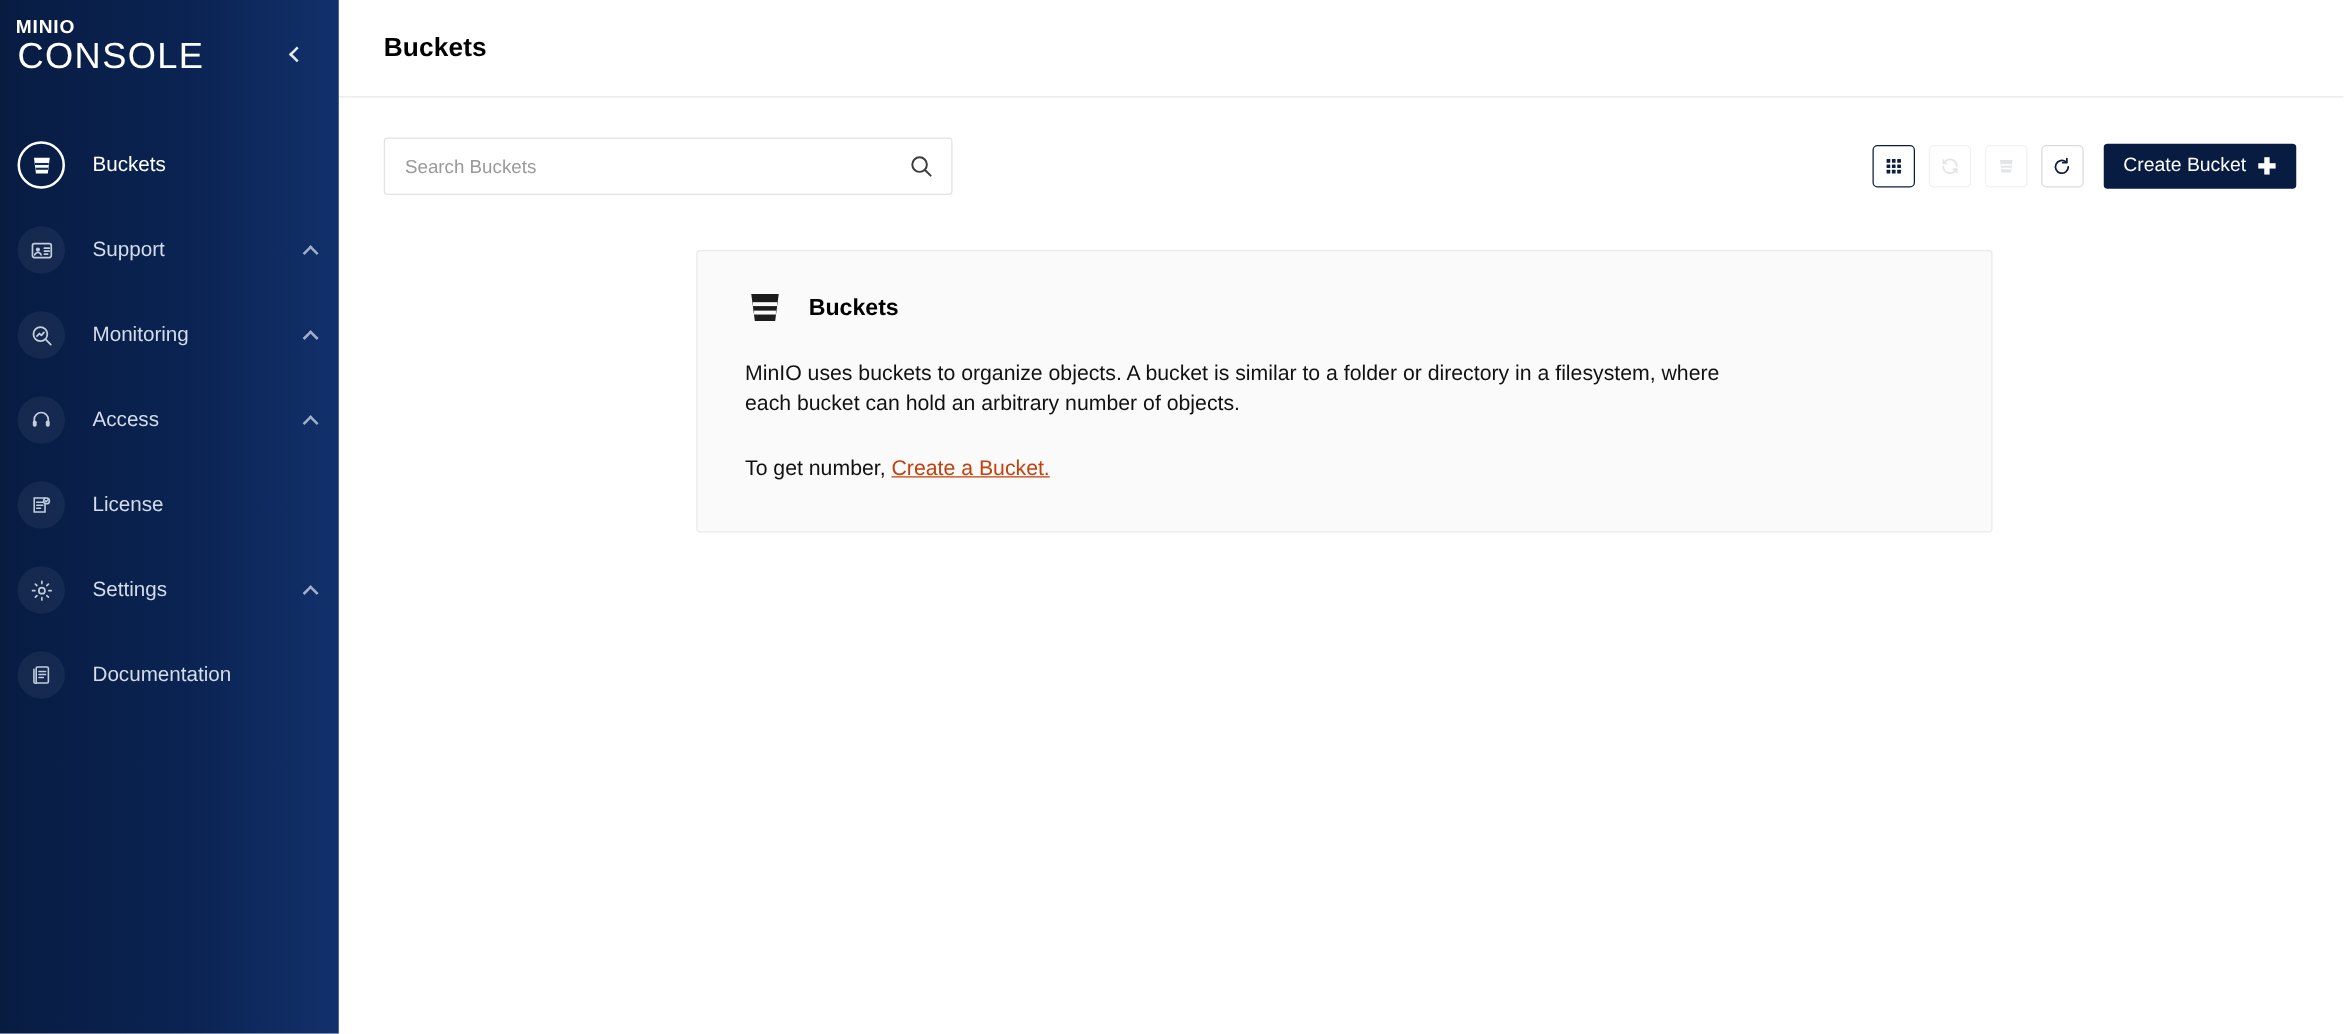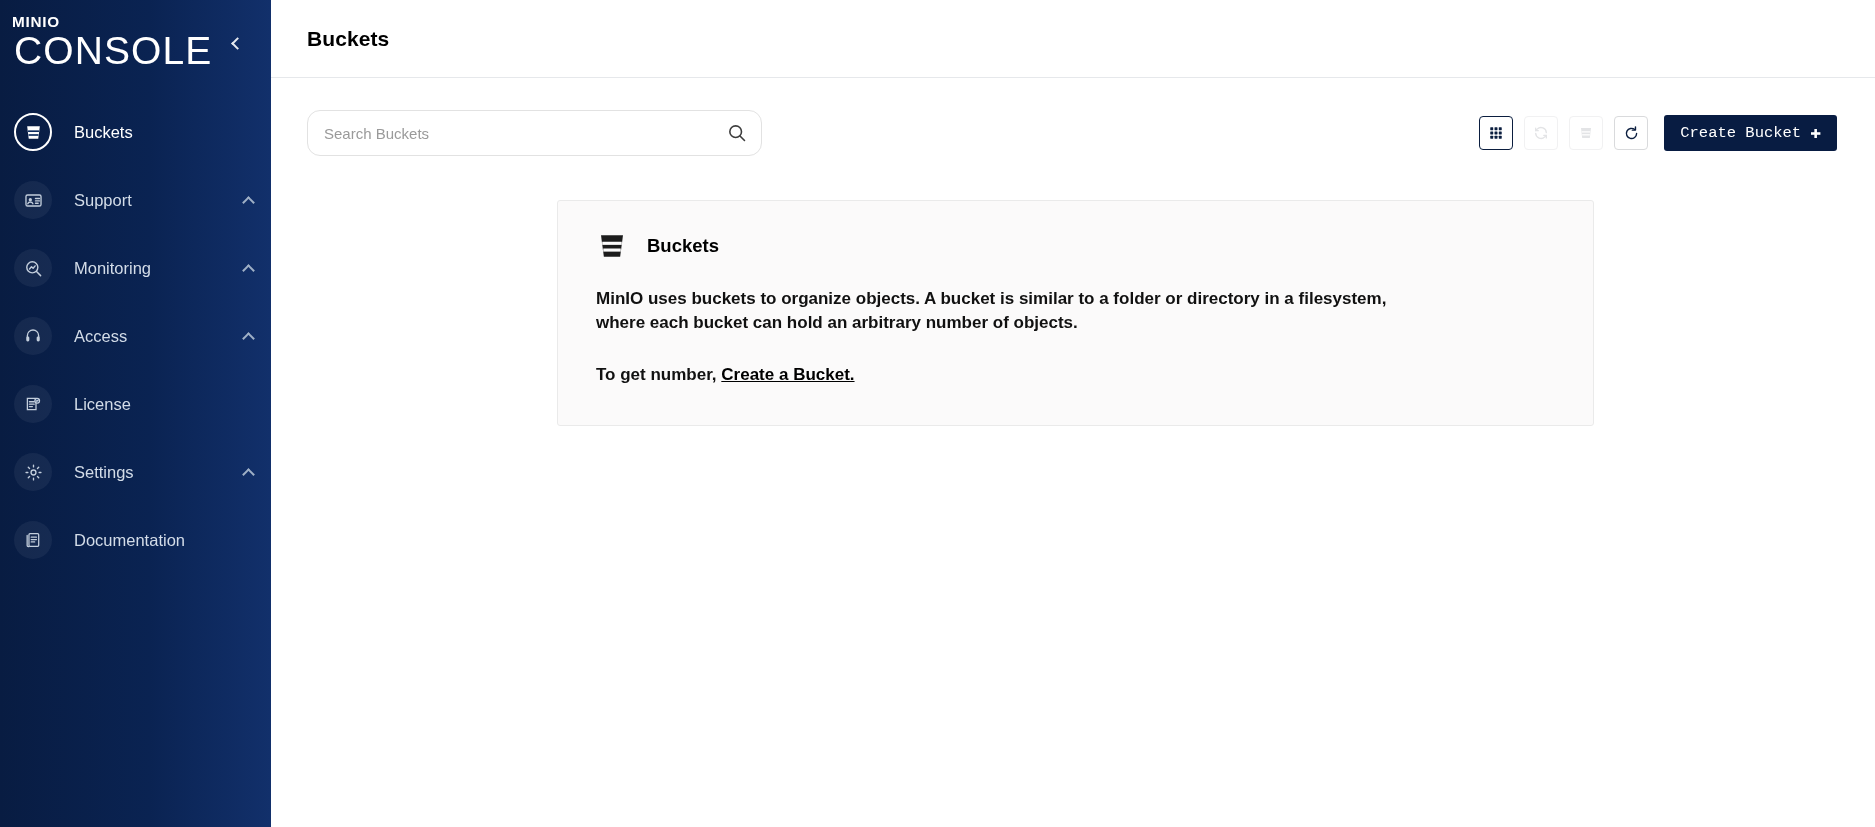--- a/index.html
+++ b/index.html
@@ -24,21 +24,21 @@
     display: flex; align-items: flex-start; justify-content: space-between;
     padding: 14px 22px 0 14px;
   }
   .logo-wrap { display: flex; flex-direction: column; line-height: 1; }
   .logo-mini {
     font-size: 15px; font-weight: 700; letter-spacing: 0.7px;
     color: #fff; font-family: "Liberation Sans", sans-serif;
     transform: scaleX(1.02);
   }
   .logo-console {
-    font-size: 39px; font-weight: 400; letter-spacing: 1.1px;
+    font-size: 29px; font-weight: 400; letter-spacing: 1.1px;
     color: #fff; margin-top: 2px;
   }
   .collapse-btn {
     width: 26px; height: 26px; margin-top: 16px;
     display: flex; align-items: center; justify-content: center;
     cursor: pointer; background: none; border: none;
   }
   .chev-left {
     width: 9px; height: 9px;
     border-left: 2.4px solid #E6EAF0; border-bottom: 2.4px solid #E6EAF0;
@@ -89,21 +89,21 @@
   }
   .page-title { font-size: 21px; font-weight: 700; color: #000; letter-spacing: .1px; }
 
   .toolbar {
     display: flex; align-items: center;
     padding: 32px 38px 0 36px;
     gap: 12px;
   }
   .search-box {
     position: relative; width: 455px; height: 46px;
-    border: 1px solid #E2E2E2; border-radius: 13px; background: #fff;
+    border: 1px solid #E2E2E2; border-radius: 3px; background: #fff;
     display: flex; align-items: center;
   }
   .search-box input {
     border: none; outline: none; background: transparent;
     width: 100%; height: 100%;
     padding: 0 46px 0 16px;
     font-size: 15px; color: #333;
     font-family: "Liberation Sans", sans-serif;
   }
   .search-box input::placeholder { color: #9A9A9A; }
@@ -120,45 +120,44 @@
     color: #0B1E3F; padding: 0;
   }
   .icon-btn.disabled {
     border-color: #F1F1F2; color: #E3E4E6; cursor: default; background:#fff;
   }
   .icon-btn.square-grid { border-color: #0B1E3F; }
   .create-btn {
     height: 36px; padding: 0 16px;
     background: #081C42; color: #fff;
     border: none; border-radius: 3px; cursor: pointer;
-    font-size: 15.5px; font-family: Liberation Mono, monospace;
+    font-size: 15.5px; font-family: Liberation Sans, sans-serif;
     display: flex; align-items: center; gap: 9px;
     margin-left: 5px;
   }
   .plus-glyph { font-size: 18px; font-weight: 700; line-height: 1; margin-top:-1px; }
 
   .content { padding: 22px 38px 0 36px; }
   .info-card {
     margin: 22px 0 0 250px;
     max-width: 1037px;
     background: #FBFAFA;
     border: 1px solid #EAEAEA;
     border-radius: 3px;
     padding: 30px 38px 38px 38px;
   }
   .card-head { display: flex; align-items: center; gap: 19px; margin-bottom: 26px; }
   .bucket-glyph { width: 32px; height: 30px; display: block; }
   .card-title { font-size: 18.5px; font-weight: 700; color: #000; }
   .card-body {
     font-size: 17px; line-height: 1.42; color: #111;
     max-width: 800px;
-    font-weight: bold;
   }
   .card-body p + p { margin-top: 28px; }
-  .card-link { color: #000000; text-decoration: underline; cursor: pointer; }
+  .card-link { color: #c2410c; text-decoration: underline; cursor: pointer; }
 </style>
 </head>
 <body>
 
 <div class="app">
 
   <aside class="sidebar">
 
     <div class="sb-head">
       <div class="logo-wrap">

